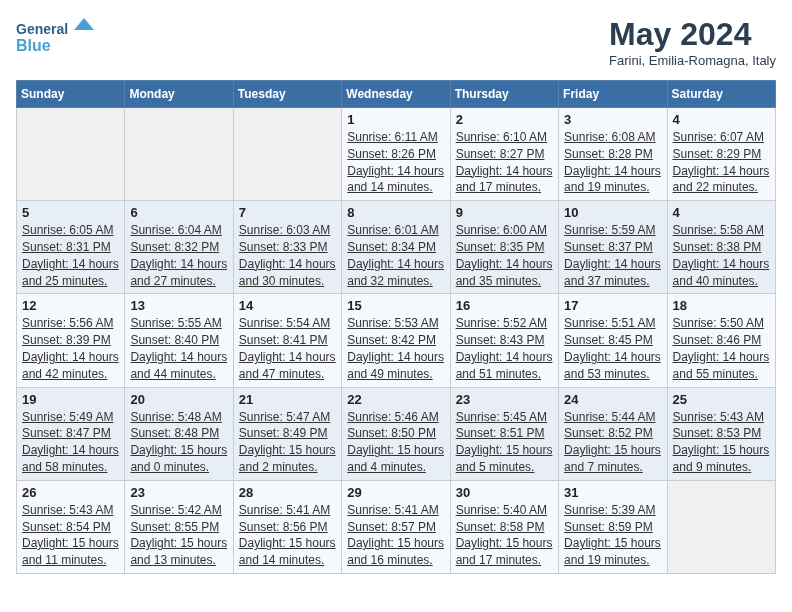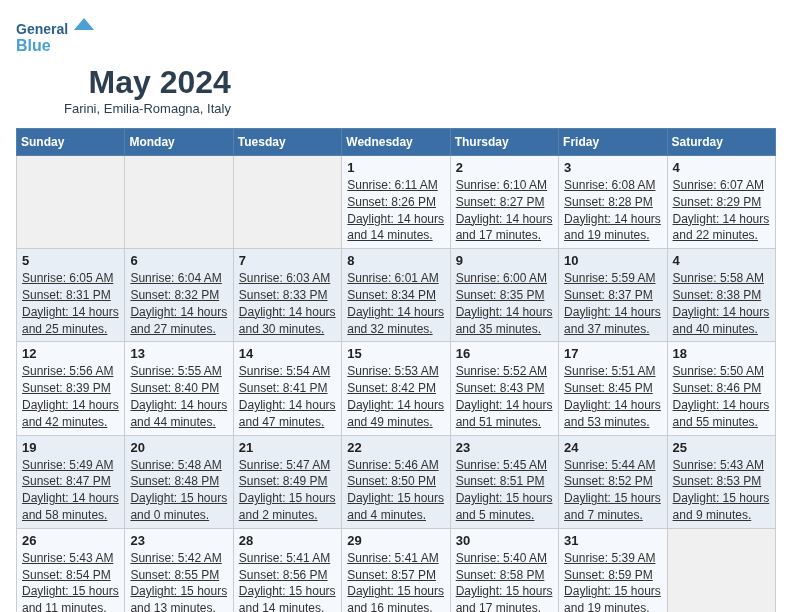--- a/index.html
+++ b/index.html
@@ -14,28 +14,26 @@
       width: 792px;
       min-height: 612px;
       padding: 16px;
       background: #fff;
     }
     .header {
       display: flex;
       justify-content: space-between;
       align-items: flex-start;
       margin-bottom: 12px;
-      flex-direction: column;
     }
     .logo {
       display: flex;
       align-items: center;
     }
     .title-area {
-      text-align: right;
       margin-left: 48px;
     }
     .month-title {
       font-size: 32px;
       font-weight: bold;
       color: #2c3e50;
     }
     .location {
       font-size: 13px;
       color: #2c3e50;

